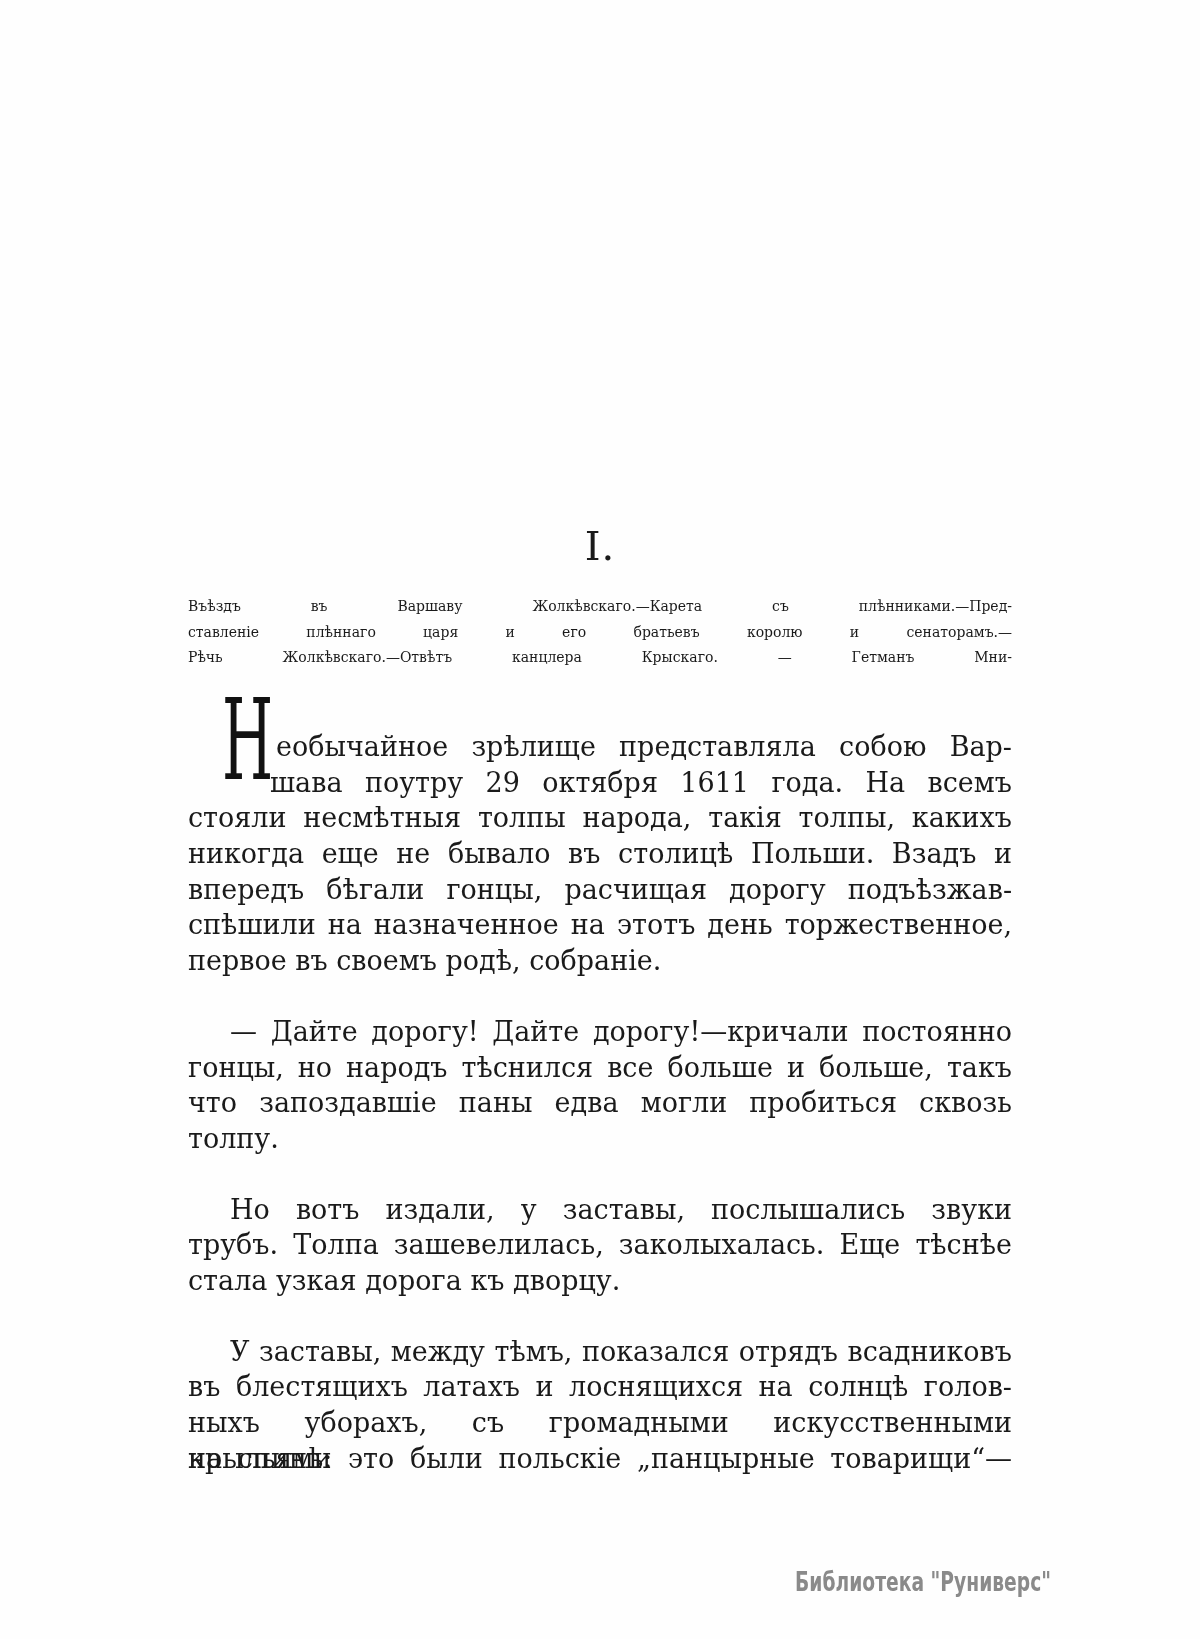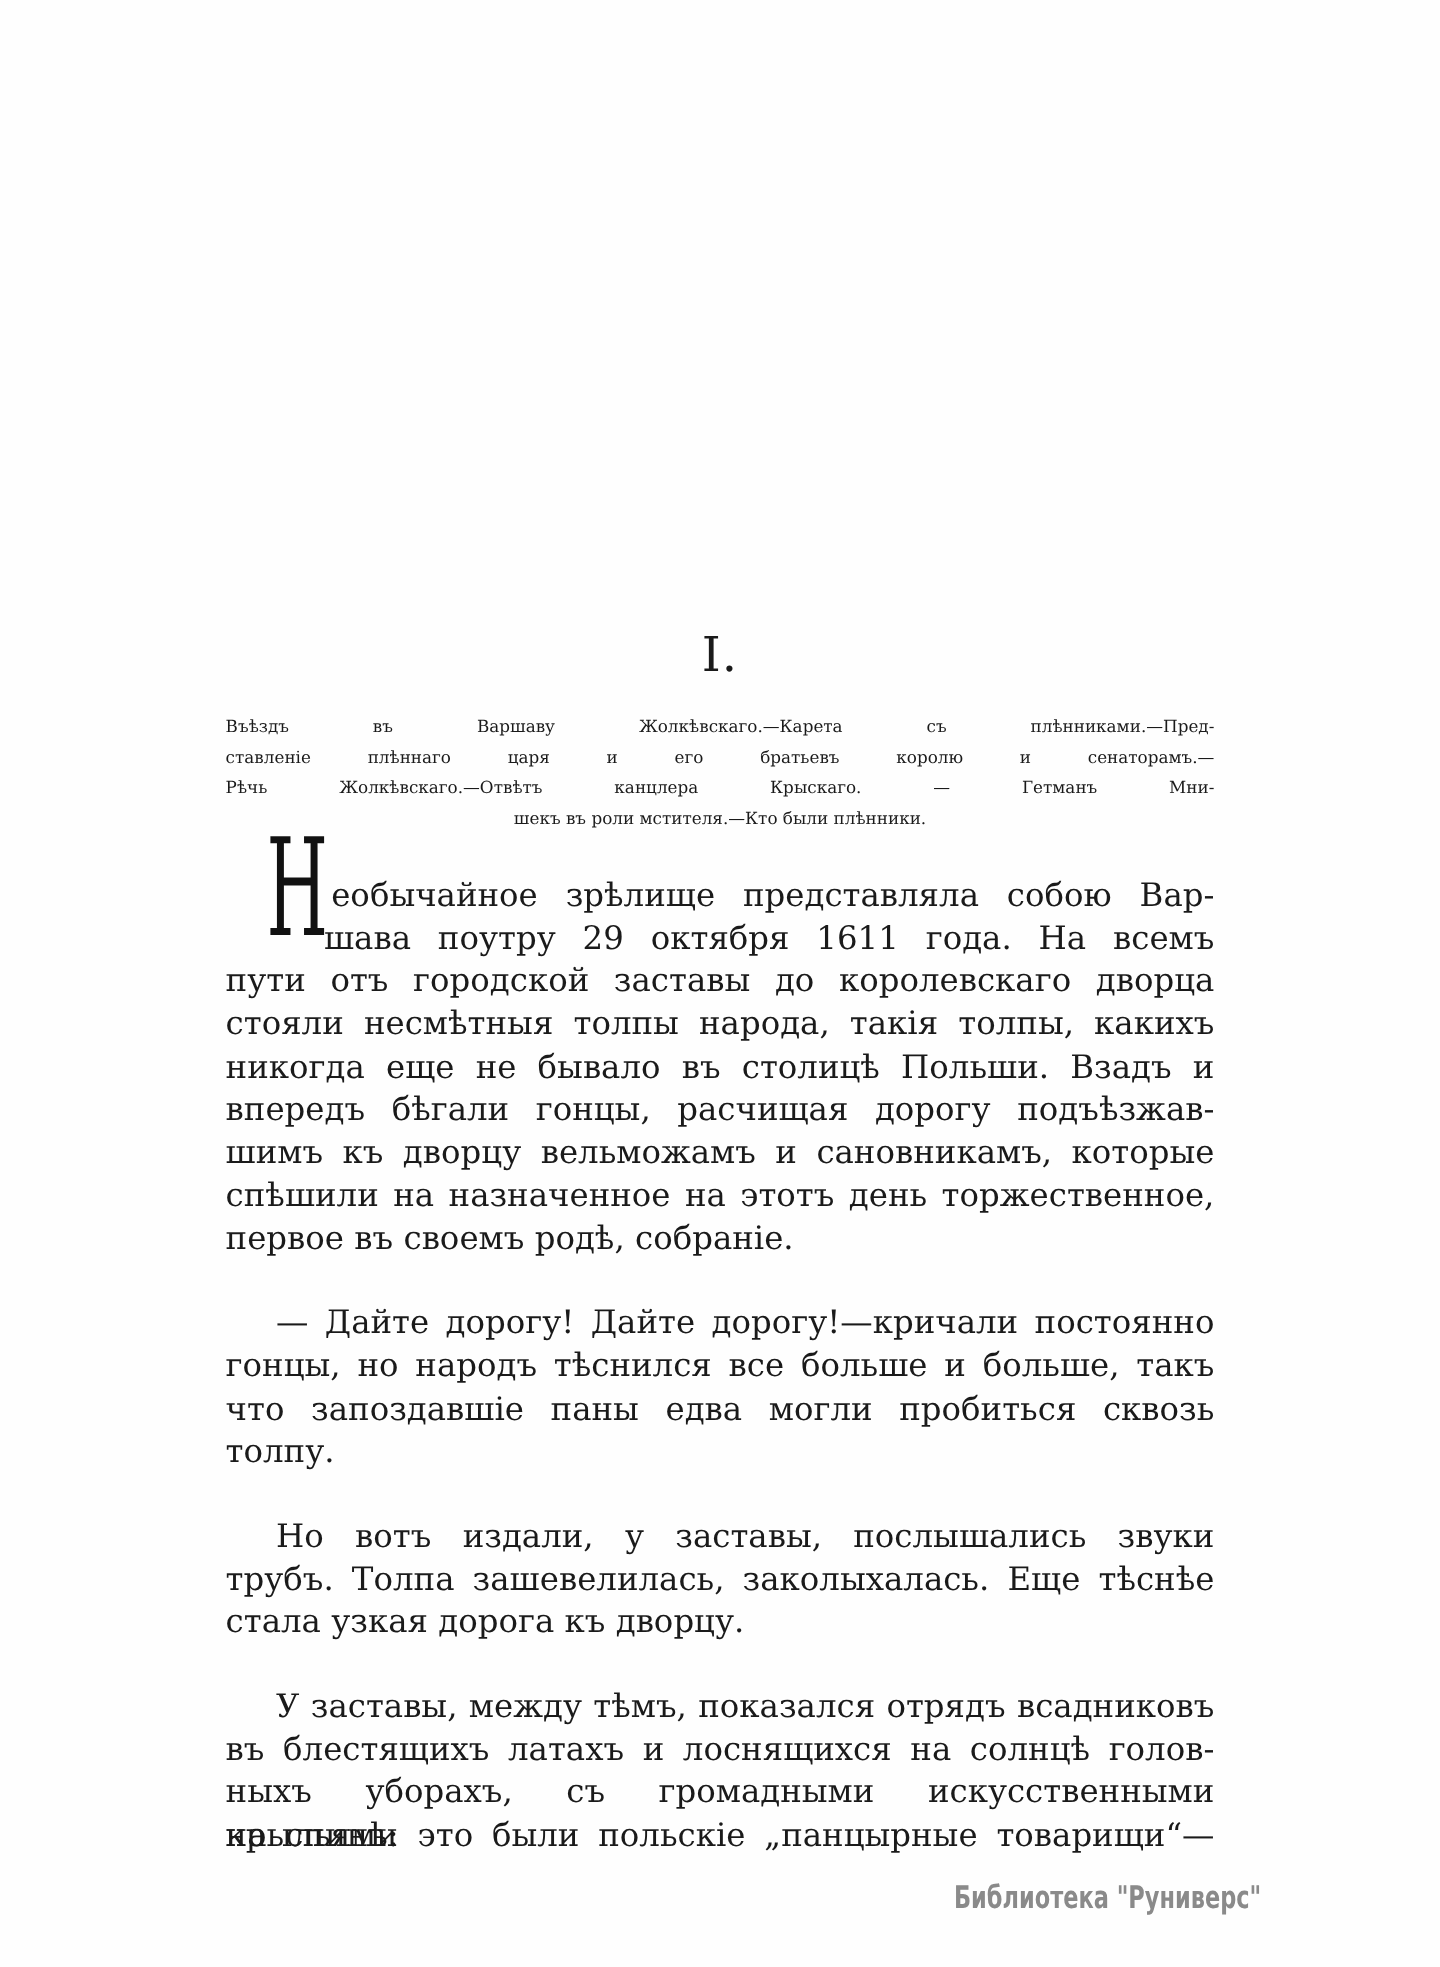--- a/index.html
+++ b/index.html
@@ -79,33 +79,30 @@
 <body>
 
 <div class="page">
 
   <div class="chapter">I.</div>
 
   <div class="summary">
     <div class="sline jl">Въѣздъ въ Варшаву Жолкѣвскаго.—Карета съ плѣнниками.—Пред-</div>
     <div class="sline jl">ставленіе плѣннаго царя и его братьевъ королю и сенаторамъ.—</div>
     <div class="sline jl">Рѣчь Жолкѣвскаго.—Отвѣтъ канцлера Крыскаго. — Гетманъ Мни-</div>
-    <div class="sline cl">шекъ въ роли мстителя.—Кто были плѣнники.</div>
   </div>
 
   <div class="bodytext">
     <div class="dropcap">Н</div>
 
     <div class="bl jl dc1">еобычайное зрѣлище представляла собою Вар-</div>
     <div class="bl jl dc2">шава поутру 29 октября 1611 года. На всемъ</div>
-    <div class="bl jl">пути отъ городской заставы до королевскаго дворца</div>
     <div class="bl jl">стояли несмѣтныя толпы народа, такія толпы, какихъ</div>
     <div class="bl jl">никогда еще не бывало въ столицѣ Польши. Взадъ и</div>
     <div class="bl jl">впередъ бѣгали гонцы, расчищая дорогу подъѣзжав-</div>
-    <div class="bl jl">шимъ къ дворцу вельможамъ и сановникамъ, которые</div>
     <div class="bl jl">спѣшили на назначенное на этотъ день торжественное,</div>
     <div class="bl ll">первое въ своемъ родѣ, собраніе.</div>
     <div class="bl jl ind">— Дайте дорогу! Дайте дорогу!—кричали постоянно</div>
     <div class="bl jl">гонцы, но народъ тѣснился все больше и больше, такъ</div>
     <div class="bl jl">что запоздавшіе паны едва могли пробиться сквозь</div>
     <div class="bl ll">толпу.</div>
     <div class="bl jl ind">Но вотъ издали, у заставы, послышались звуки</div>
     <div class="bl jl">трубъ. Толпа зашевелилась, заколыхалась. Еще тѣснѣе</div>
     <div class="bl ll">стала узкая дорога къ дворцу.</div>
     <div class="bl jl ind">У заставы, между тѣмъ, показался отрядъ всадниковъ</div>

